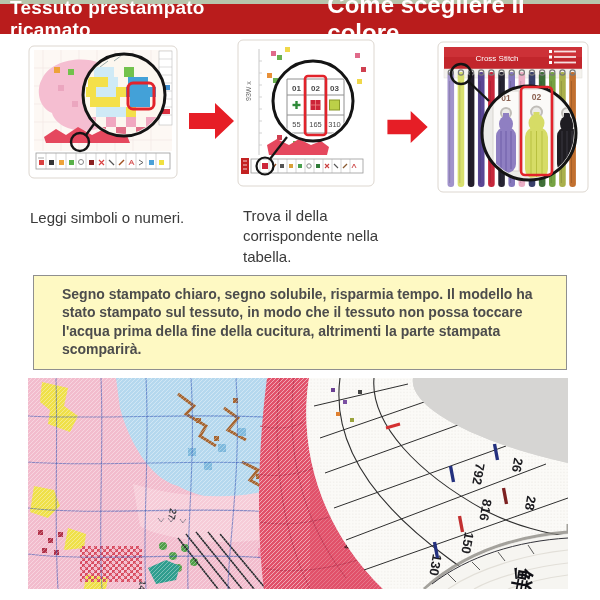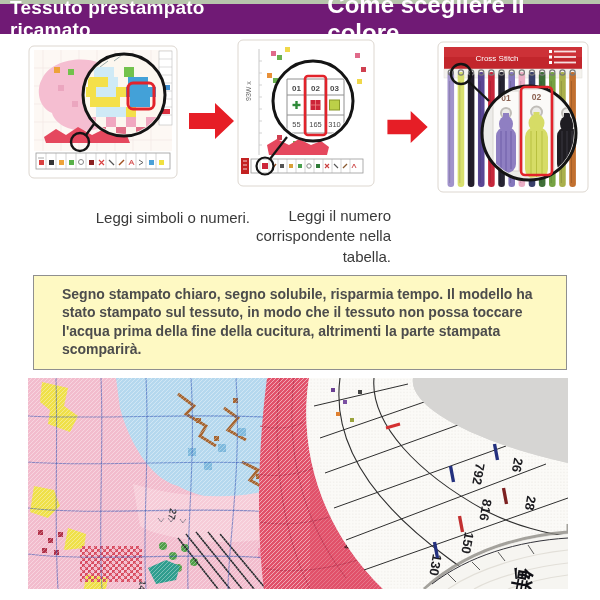--- a/index.html
+++ b/index.html
@@ -1,32 +1,32 @@
 <!DOCTYPE html>
 <html><head>
 <meta charset="utf-8">
 <style>
   html,body{margin:0;padding:0;background:#fff;}
   .page{position:relative;width:600px;height:600px;background:#ffffff;overflow:hidden;
         font-family:"Liberation Sans",sans-serif;}
   
   .banner{position:absolute;top:0;left:0;width:600px;height:34px;box-sizing:border-box;
-          background:#701a75;border-top:4px solid #b7c5ac;display:flex;align-items:center;color:#fff;}
+          background:#b91c1c;border-top:4px solid #b7c5ac;display:flex;align-items:center;color:#fff;}
   .banner-left{font-size:19px;font-weight:bold;margin-left:10px;letter-spacing:.2px;}
   .banner-right{font-size:24px;font-weight:bold;margin-left:40px;}
   
   .steps{position:absolute;top:38px;left:0;width:600px;height:164px;}
   .steps svg{position:absolute;display:block;}
   .card1{left:28px;top:7px;}
   .arrow1{left:189px;top:64px;}
   .card2{left:237px;top:1px;}
   .arrow2{left:387px;top:72px;}
   .card3{left:437px;top:3px;}
   
-  .cap{position:absolute;font-size:15px;color:#3a3a3a;line-height:1.35;margin:0;text-align:right;}
+  .cap{position:absolute;font-size:15px;color:#3a3a3a;line-height:1.35;margin:0;}
   .cap1{left:30px;top:208px;width:220px;}
   .cap2{left:243px;top:206px;width:148px;}
   .cap3{left:433px;top:206px;width:158px;}
   
   .info-box{position:absolute;left:33px;top:275px;width:534px;box-sizing:border-box;
             background:#fef9c3;border:1px solid #8f8f8f;padding:9px 28px 10px 28px;}
   .info-box p{margin:0;font-size:14px;font-weight:bold;color:#4c4c4c;line-height:1.32;}
   
   .photo{position:absolute;left:28px;top:378px;display:block;}
   svg text{font-family:"Liberation Sans",sans-serif;}
@@ -296,21 +296,21 @@
           <ellipse cx="130" cy="83" rx="7" ry="8" fill="#1f1d22"></ellipse>
         <rect x="120" y="86" width="20" height="46" rx="9" fill="#1f1d22"></rect>
         <path d="M125,90 v38 M130,90 v40 M135,90 v38" stroke="#3a3840" stroke-width="1" fill="none"></path>
         <rect x="141" y="84" width="12" height="44" rx="5" fill="#cc2438"></rect>
       </g>
       <rect x="84" y="46" width="31" height="88" rx="4" fill="none" stroke="#e2232b" stroke-width="2.6"></rect>
     </svg>
   </section>
 
   <p class="cap cap1">Leggi simboli o numeri.</p>
-  <p class="cap cap2">Leggi il numero corrispondente nella tabella.</p>
+  <p class="cap cap2">Trova il della corrispondente nella tabella.</p>
 
   <div class="info-box">
     <p>Segno stampato chiaro, segno solubile, risparmia tempo. Il modello ha stato stampato sul tessuto, in modo che il tessuto non possa toccare l'acqua prima della fine della cucitura, altrimenti la parte stampata scomparirà.</p>
   </div>
 
   <svg class="photo" width="540" height="211" viewBox="0 0 540 211">
     <defs>
       <pattern id="weave" width="4" height="4" patternUnits="userSpaceOnUse">
           <path d="M0,4 L4,0" stroke="#ffffff" stroke-width="0.8" opacity="0.45"></path>
         </pattern>

